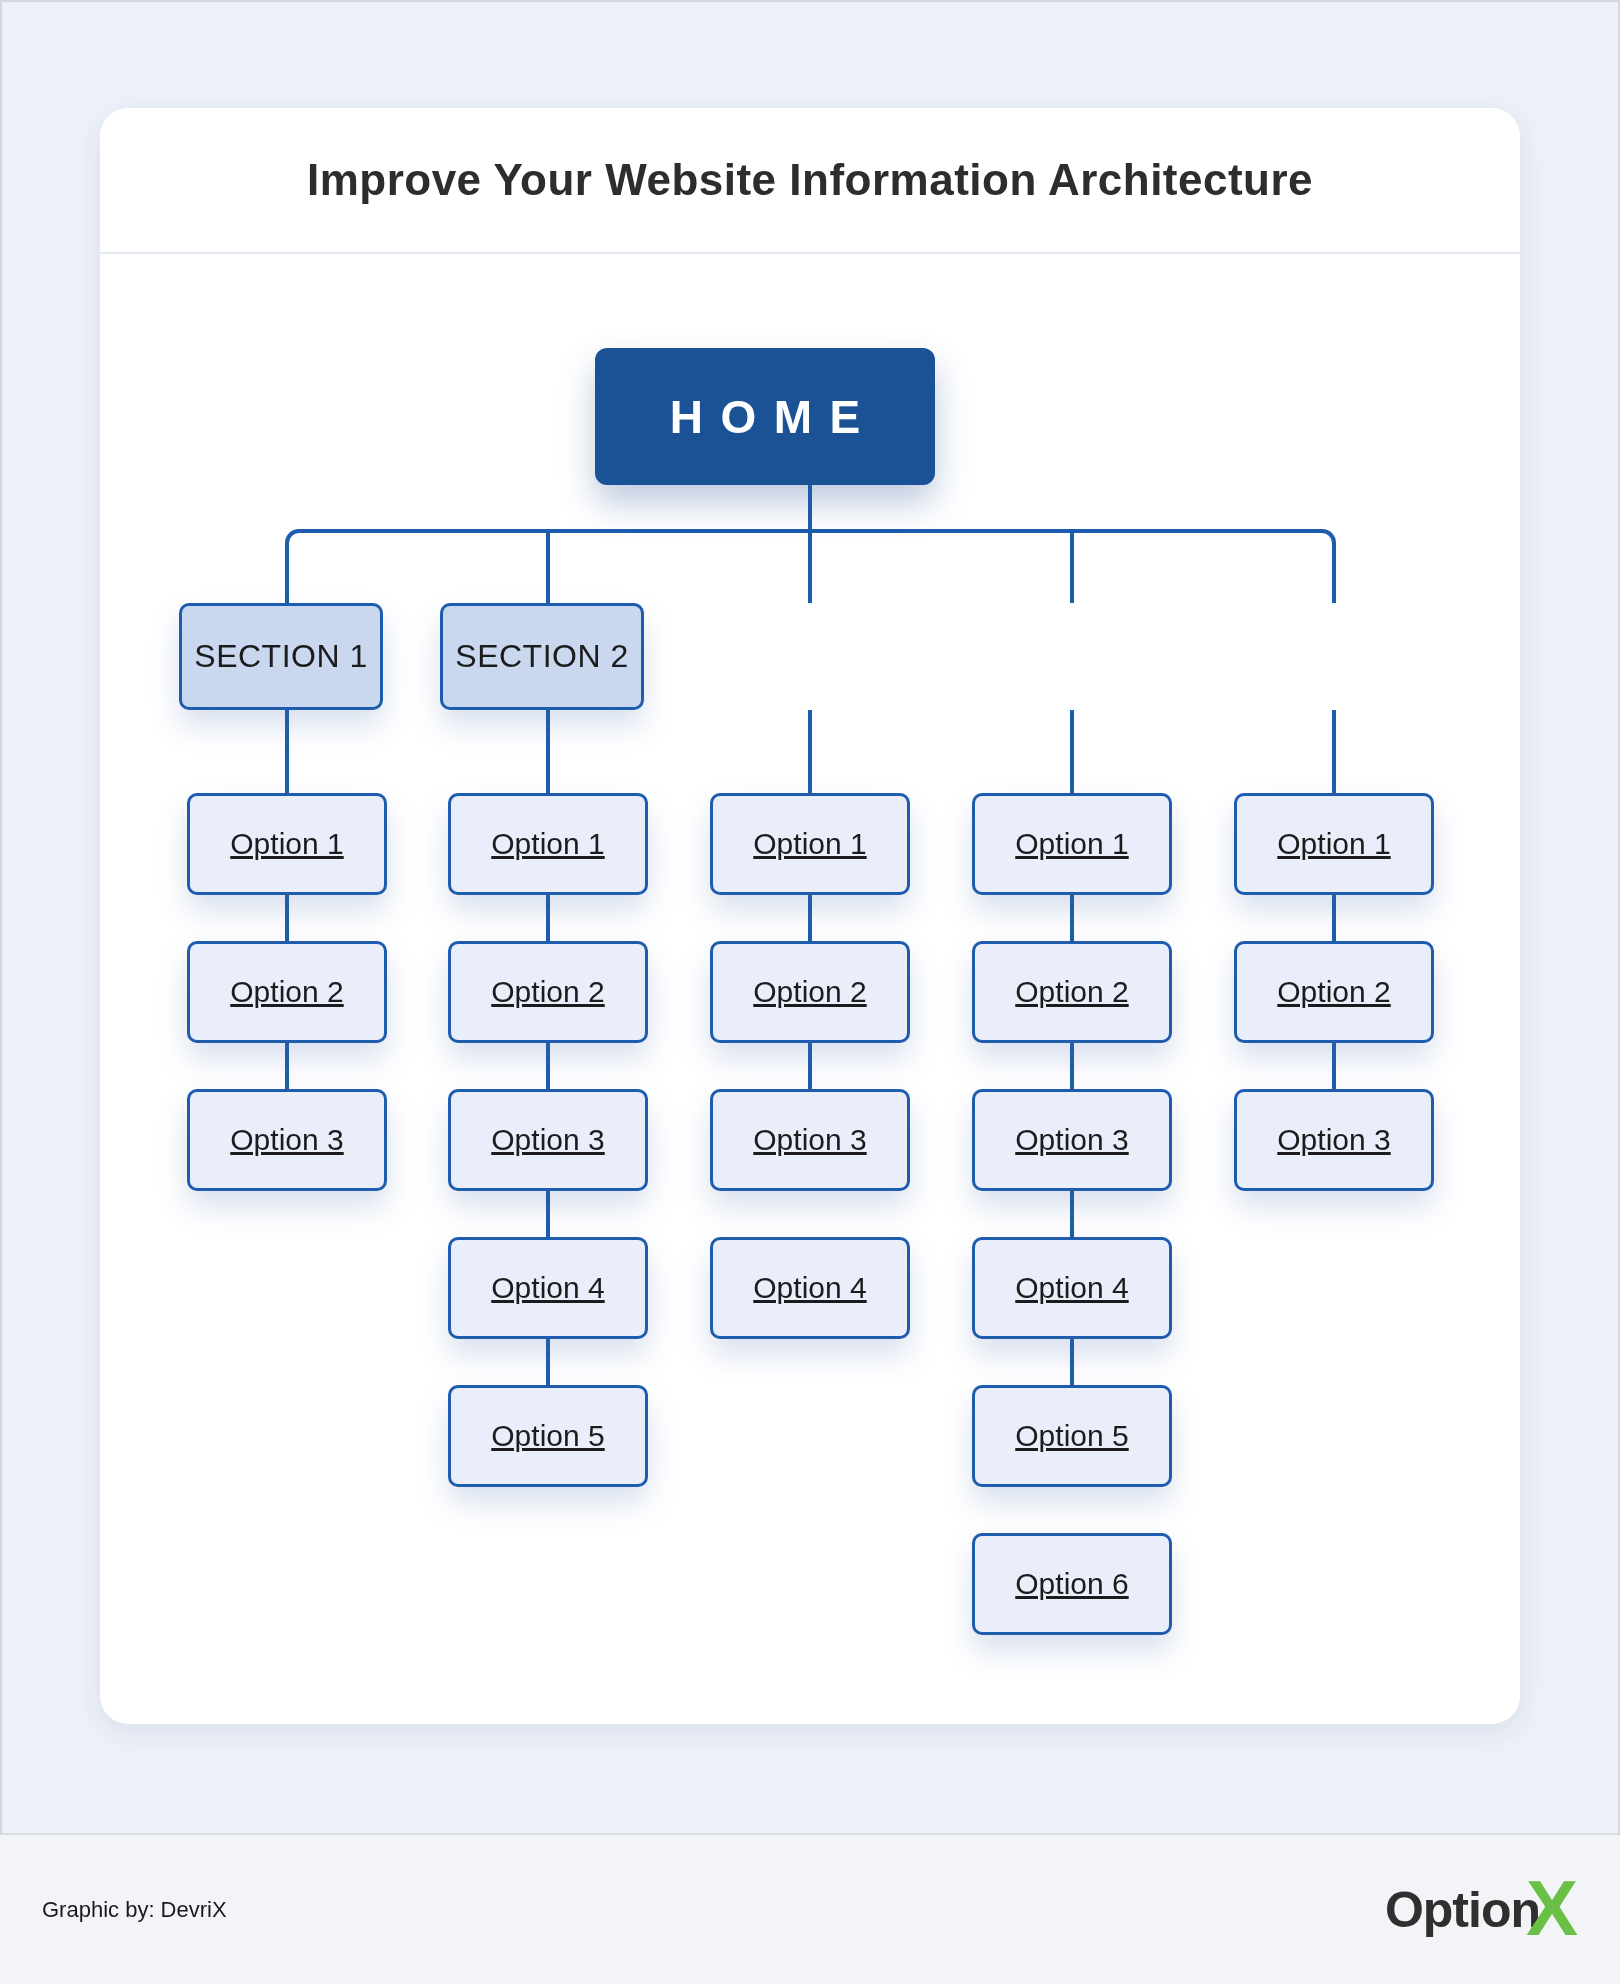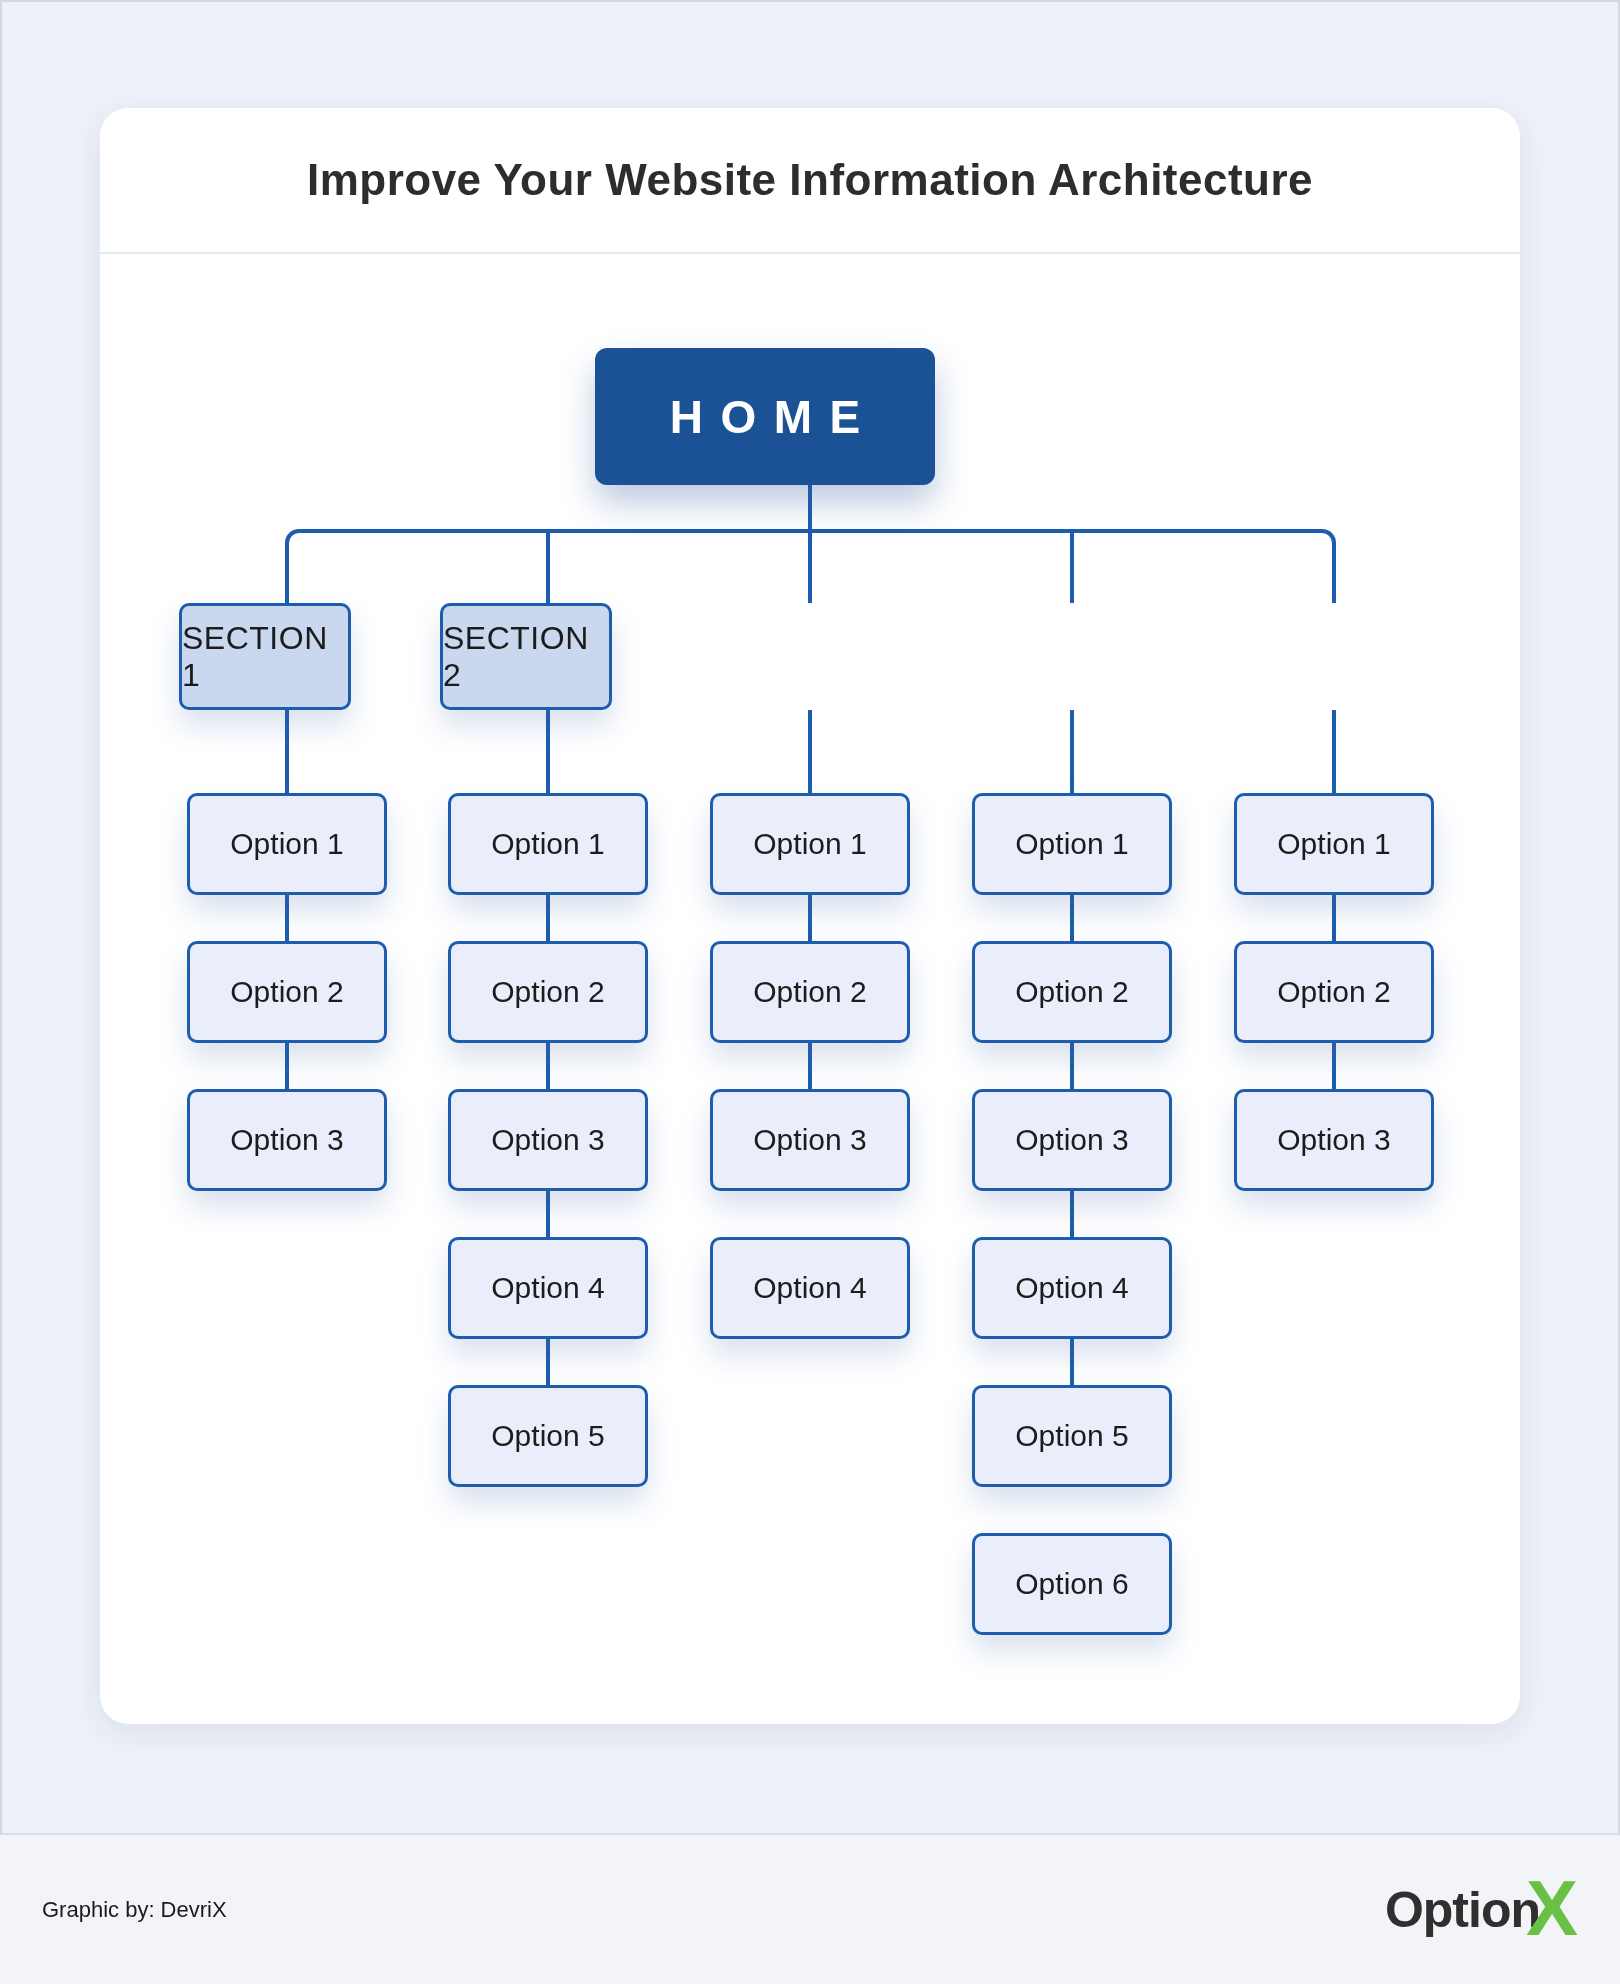--- a/index.html
+++ b/index.html
@@ -47,27 +47,27 @@
   }
   .node{
     position:absolute;box-sizing:border-box;
     display:flex;align-items:center;justify-content:center;
     border:3px solid #1e5dad;border-radius:10px;
     color:#1c1c1c;
     box-shadow:0 16px 30px rgba(60,100,170,0.20);
     z-index:2;pointer-events:auto;
   }
   .section-box{
-    left:calc(var(--cx) - 108px);width:172px;height:107px;
+    left:calc(var(--cx) - 108px);width:204px;height:107px;
     background:#c9d7ef;font-size:32px;font-weight:500;letter-spacing:0.5px;
     top:495px;
   }
   .option-box{
     left:calc(var(--cx) - 100px);width:200px;height:102px;
-    background:#e9eefa;font-size:30px;
+    background:#e9eefa;font-size:30px;text-decoration:underline;
   }
   .footer{
     position:absolute;left:0;top:1833px;width:100%;height:151px;
     box-sizing:border-box;background:#f2f4f8;border-top:2px solid #d9dce2;
     display:flex;align-items:center;justify-content:space-between;
     padding:0 42px;
   }
   .credit{font-size:22px;color:#1a1a1a;}
   .logo{display:flex;align-items:center;}
   .logo-word{font-size:50px;font-weight:800;color:#2f2f2f;letter-spacing:-1px;}

